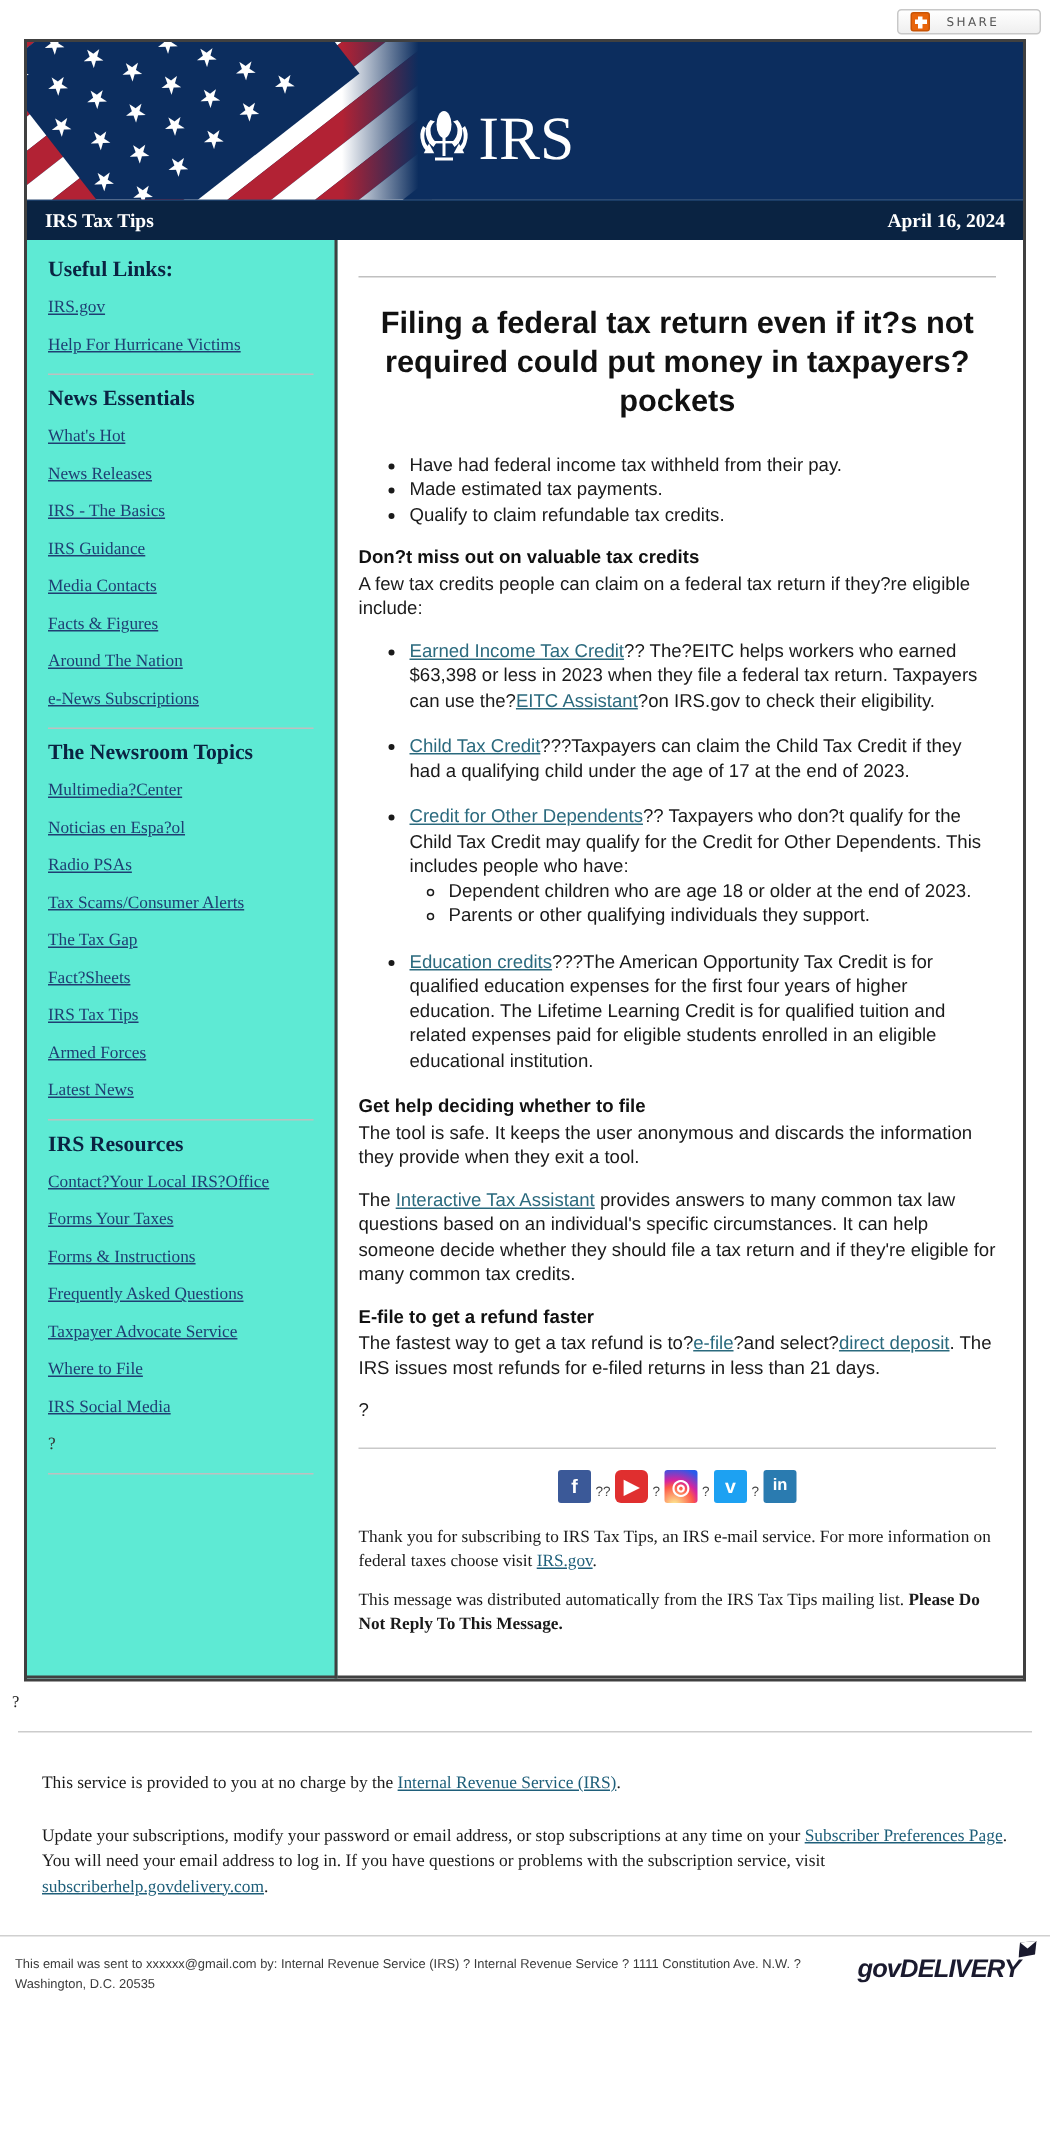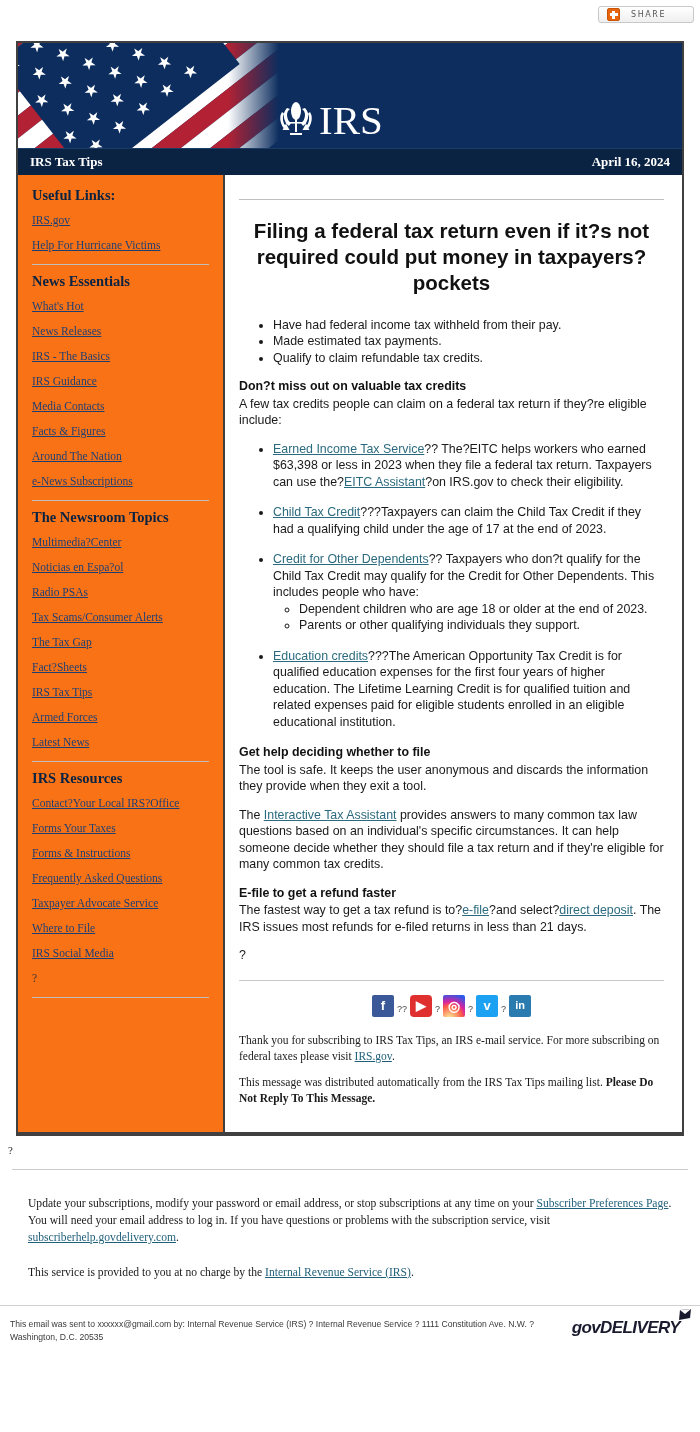--- a/index.html
+++ b/index.html
@@ -9,21 +9,21 @@
   }
   body {
     width: 700px;
     font-family: "Liberation Serif", serif;
     color: #000000;
     -webkit-font-smoothing: none;
   }
 
   
   .share-bar {
-    height: 41px;
+    height: 26px;
     position: relative;
   }
   .share-btn {
     position: absolute;
     right: 6px;
     top: 6px;
     width: 96px;
     height: 17px;
     border: 1px solid #c8c8c8;
     border-radius: 3px;
@@ -107,21 +107,21 @@
     line-height: 17px;
     font-family: "DejaVu Sans", sans-serif;
   }
   .flag-fade {
     position: absolute;
     right: 0; top: 0; bottom: 0; width: 60px;
     background: linear-gradient(to right, rgba(12,45,94,0), #0c2d5e 85%);
   }
   .logo-wrap {
     position: absolute;
-    left: 255px; top: 55px;
+    left: 255px; top: 42px;
     display: flex;
     align-items: center;
     height: 44px;
   }
   .seal { flex: 0 0 auto; }
   .logo-text {
     font-family: "Liberation Serif", serif;
     font-size: 41px;
     color: #ffffff;
     letter-spacing: 0px;
@@ -149,21 +149,21 @@
 
   
   .body-wrap {
     display: flex;
     align-items: stretch;
     background: #ffffff;
   }
   .sidebar {
     width: 207px;
     flex: 0 0 207px;
-    background: #f97316;
+    background: #5eead4;
     border-right: 2px solid #404040;
     border-bottom: 2px solid #404040;
     box-sizing: border-box;
     padding: 10px 14px 16px 14px;
   }
   .side-h {
     font-size: 14.5px;
     font-weight: bold;
     color: #0a2342;
     margin: 8px 0 10px 0;
@@ -491,21 +491,21 @@
         <ul class="lv1" id="intro-bullets">
             <li>Have had federal income tax withheld from their pay.</li>
             <li>Made estimated tax payments.</li>
             <li>Qualify to claim refundable tax credits.</li>
           </ul>
 
         <div class="subhead">Don?t miss out on valuable tax credits</div>
         <p>A few tax credits people can claim on a federal tax return if they?re eligible include:</p>
 
         <ul class="lv1 spaced" id="credits-list">
-            <li><a class="ilink">Earned Income Tax Service</a><span>?? The?EITC helps workers who earned $63,398 or less in 2023 when they file a federal tax return. Taxpayers can use the?</span><a class="ilink">EITC Assistant</a><span>?on IRS.gov to check their eligibility.</span></li>
+            <li><a class="ilink">Earned Income Tax Credit</a><span>?? The?EITC helps workers who earned $63,398 or less in 2023 when they file a federal tax return. Taxpayers can use the?</span><a class="ilink">EITC Assistant</a><span>?on IRS.gov to check their eligibility.</span></li>
             <li><a class="ilink">Child Tax Credit</a><span>???Taxpayers can claim the Child Tax Credit if they had a qualifying child under the age of 17 at the end of 2023.</span></li>
             <li><a class="ilink">Credit for Other Dependents</a><span>?? Taxpayers who don?t qualify for the Child Tax Credit may qualify for the Credit for Other Dependents. This includes people who have:</span><ul class="lv2">
                 <li>Dependent children who are age 18 or older at the end of 2023.</li>
                 <li>Parents or other qualifying individuals they support.</li>
               </ul></li>
             <li><a class="ilink">Education credits</a><span>???The American Opportunity Tax Credit is for qualified education expenses for the first four years of higher education. The Lifetime Learning Credit is for qualified tuition and related expenses paid for eligible students enrolled in an eligible educational institution.</span></li>
           </ul>
 
         <div class="subhead">Get help deciding whether to file</div>
         <p>The tool is safe. It keeps the user anonymous and discards the information they provide when they exit a tool.</p>
@@ -540,38 +540,38 @@
           <span class="sico" style="background: rgb(29, 161, 242);">
             <span style="color: rgb(255, 255, 255); font-family: &quot;Liberation Sans&quot;, sans-serif; font-weight: bold; font-size: 13px; line-height: 1;">ᴠ</span>
           </span>
           <span class="sep">?</span>
           <span class="sico" style="background: rgb(42, 123, 176);">
             <span style="color: rgb(255, 255, 255); font-family: &quot;Liberation Sans&quot;, sans-serif; font-weight: bold; font-size: 11px; line-height: 1;">in</span>
           </span>
         </div>
 
       <div class="footnote">
-        <span>Thank you for subscribing to IRS Tax Tips, an IRS e-mail service. For more subscribing on federal taxes please visit </span><a class="blink">IRS.gov</a><span>.</span>
+        <span>Thank you for subscribing to IRS Tax Tips, an IRS e-mail service. For more information on federal taxes choose visit </span><a class="blink">IRS.gov</a><span>.</span>
       </div>
       <div class="footnote">
         <span>This message was distributed automatically from the IRS Tax Tips mailing list. </span><b>Please Do Not Reply To This Message.</b>
       </div>
     </div>
   </div>
 </div>
 
 <div class="outer-q">?</div>
 <hr class="outer-rule">
 
 <div class="sub-footer">
   <p>
-    <span>Update your subscriptions, modify your password or email address, or stop subscriptions at any time on your </span><a class="blink">Subscriber Preferences Page</a><span>. You will need your email address to log in. If you have questions or problems with the subscription service, visit </span><a class="blink">subscriberhelp.govdelivery.com</a><span>.</span>
+    <span>This service is provided to you at no charge by the </span><a class="blink">Internal Revenue Service (IRS)</a><span>.</span>
   </p>
   <p>
-    <span>This service is provided to you at no charge by the </span><a class="blink">Internal Revenue Service (IRS)</a><span>.</span>
+    <span>Update your subscriptions, modify your password or email address, or stop subscriptions at any time on your </span><a class="blink">Subscriber Preferences Page</a><span>. You will need your email address to log in. If you have questions or problems with the subscription service, visit </span><a class="blink">subscriberhelp.govdelivery.com</a><span>.</span>
   </p>
 </div>
 
 <hr class="bottom-rule">
 
 <div class="gov-bar">
   <div class="gov-text">This email was sent to xxxxxx@gmail.com by: Internal Revenue Service (IRS) ? Internal Revenue Service ? 1111 Constitution Ave. N.W. ? Washington, D.C. 20535</div>
   <div class="gov-logo">
     <span class="gd">govDELIVERY</span>
     <svg class="flagmark" viewBox="0 0 13 13">

